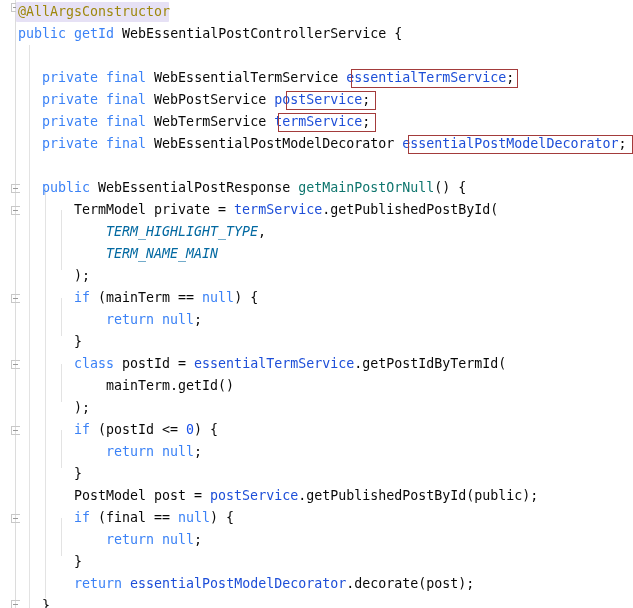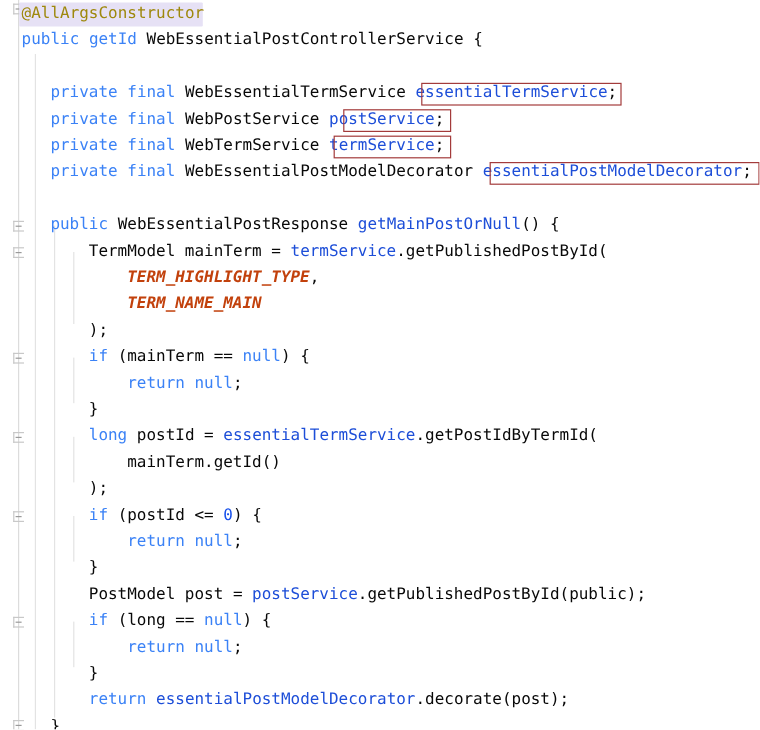--- a/index.html
+++ b/index.html
@@ -56,22 +56,22 @@
     background:#e6e1f5;
     border-radius:1px;
   }
   .indent{
     position:absolute;width:1px;background:#e3e3e3;
   }
   
   .kw    { color:#3b82f6; }
   .anno  { color:#9e880d; }
   .field { color:#1d4ed8; }
-  .const { color:#c2410c; font-style:italic;font-weight:bold; }
-  .mcall { color:#1d4ed8; }
+  .const { color:#0369a1; font-style:italic; }
+  .mcall { color:#0f766e; }
   .plain { color:#080808; }
   .num   { color:#1750eb; }
   
   .box{
     position:absolute;
     border:1px solid #a33b3b;
     background:transparent;
     box-sizing:border-box;
     height:19px;
     pointer-events:none;
@@ -136,35 +136,35 @@
     <div id="lines">
         <div class="line" style="top: 1px; left: 8px;"><span class="anno">@AllArgsConstructor</span></div>
         <div class="line" style="top: 23px; left: 8px;"><span class="kw">public</span><span class="plain"> </span><span class="kw">getId</span><span class="plain"> WebEssentialPostControllerService {</span></div>
         <div class="line" style="top: 45px; left: 0px;"></div>
         <div class="line" style="top: 67px; left: 32px;"><span class="kw">private</span><span class="plain"> </span><span class="kw">final</span><span class="plain"> WebEssentialTermService </span><span class="field">essentialTermService</span><span class="plain">;</span></div>
         <div class="line" style="top: 89px; left: 32px;"><span class="kw">private</span><span class="plain"> </span><span class="kw">final</span><span class="plain"> WebPostService </span><span class="field">postService</span><span class="plain">;</span></div>
         <div class="line" style="top: 111px; left: 32px;"><span class="kw">private</span><span class="plain"> </span><span class="kw">final</span><span class="plain"> WebTermService </span><span class="field">termService</span><span class="plain">;</span></div>
         <div class="line" style="top: 133px; left: 32px;"><span class="kw">private</span><span class="plain"> </span><span class="kw">final</span><span class="plain"> WebEssentialPostModelDecorator </span><span class="field">essentialPostModelDecorator</span><span class="plain">;</span></div>
         <div class="line" style="top: 155px; left: 0px;"></div>
         <div class="line" style="top: 177px; left: 32px;"><span class="kw">public</span><span class="plain"> WebEssentialPostResponse </span><span class="mcall">getMainPostOrNull</span><span class="plain">() {</span></div>
-        <div class="line" style="top: 199px; left: 64px;"><span class="plain">TermModel mainTerm = </span><span class="field">termService</span><span class="plain">.getPublishedPostById(</span></div>
+        <div class="line" style="top: 199px; left: 64px;"><span class="plain">TermModel private = </span><span class="field">termService</span><span class="plain">.getPublishedPostById(</span></div>
         <div class="line" style="top: 221px; left: 96px;"><span class="const">TERM_HIGHLIGHT_TYPE</span><span class="plain">,</span></div>
         <div class="line" style="top: 243px; left: 96px;"><span class="const">TERM_NAME_MAIN</span></div>
         <div class="line" style="top: 265px; left: 64px;"><span class="plain">);</span></div>
         <div class="line" style="top: 287px; left: 64px;"><span class="kw">if</span><span class="plain"> (mainTerm == </span><span class="kw">null</span><span class="plain">) {</span></div>
         <div class="line" style="top: 309px; left: 96px;"><span class="kw">return</span><span class="plain"> </span><span class="kw">null</span><span class="plain">;</span></div>
         <div class="line" style="top: 331px; left: 64px;"><span class="plain">}</span></div>
-        <div class="line" style="top: 353px; left: 64px;"><span class="kw">long</span><span class="plain"> postId = </span><span class="field">essentialTermService</span><span class="plain">.getPostIdByTermId(</span></div>
+        <div class="line" style="top: 353px; left: 64px;"><span class="kw">class</span><span class="plain"> postId = </span><span class="field">essentialTermService</span><span class="plain">.getPostIdByTermId(</span></div>
         <div class="line" style="top: 375px; left: 96px;"><span class="plain">mainTerm.getId()</span></div>
         <div class="line" style="top: 397px; left: 64px;"><span class="plain">);</span></div>
         <div class="line" style="top: 419px; left: 64px; text-align: right;"><span class="kw">if</span><span class="plain"> (postId &lt;= </span><span class="num">0</span><span class="plain">) {</span></div>
         <div class="line" style="top: 441px; left: 96px;"><span class="kw">return</span><span class="plain"> </span><span class="kw">null</span><span class="plain">;</span></div>
         <div class="line" style="top: 463px; left: 64px;"><span class="plain">}</span></div>
         <div class="line" style="top: 485px; left: 64px;"><span class="plain">PostModel post = </span><span class="field">postService</span><span class="plain">.getPublishedPostById(public);</span></div>
-        <div class="line" style="top: 507px; left: 64px;"><span class="kw">if</span><span class="plain"> (long == </span><span class="kw">null</span><span class="plain">) {</span></div>
+        <div class="line" style="top: 507px; left: 64px;"><span class="kw">if</span><span class="plain"> (final == </span><span class="kw">null</span><span class="plain">) {</span></div>
         <div class="line" style="top: 529px; left: 96px;"><span class="kw">return</span><span class="plain"> </span><span class="kw">null</span><span class="plain">;</span></div>
         <div class="line" style="top: 551px; left: 64px;"><span class="plain">}</span></div>
         <div class="line" style="top: 573px; left: 64px;"><span class="kw">return</span><span class="plain"> </span><span class="field">essentialPostModelDecorator</span><span class="plain">.decorate(post);</span></div>
         <div class="line" style="top: 595px; left: 32px;"><span class="plain">}</span></div>
       </div>
     <div id="boxes">
         <div class="box" style="left: 341px; top: 69px; width: 167px;"></div>
         <div class="box" style="left: 276px; top: 91px; width: 90px;"></div>
         <div class="box" style="left: 268px; top: 113px; width: 98px;"></div>
         <div class="box" style="left: 398px; top: 135px; width: 225px;"></div>

